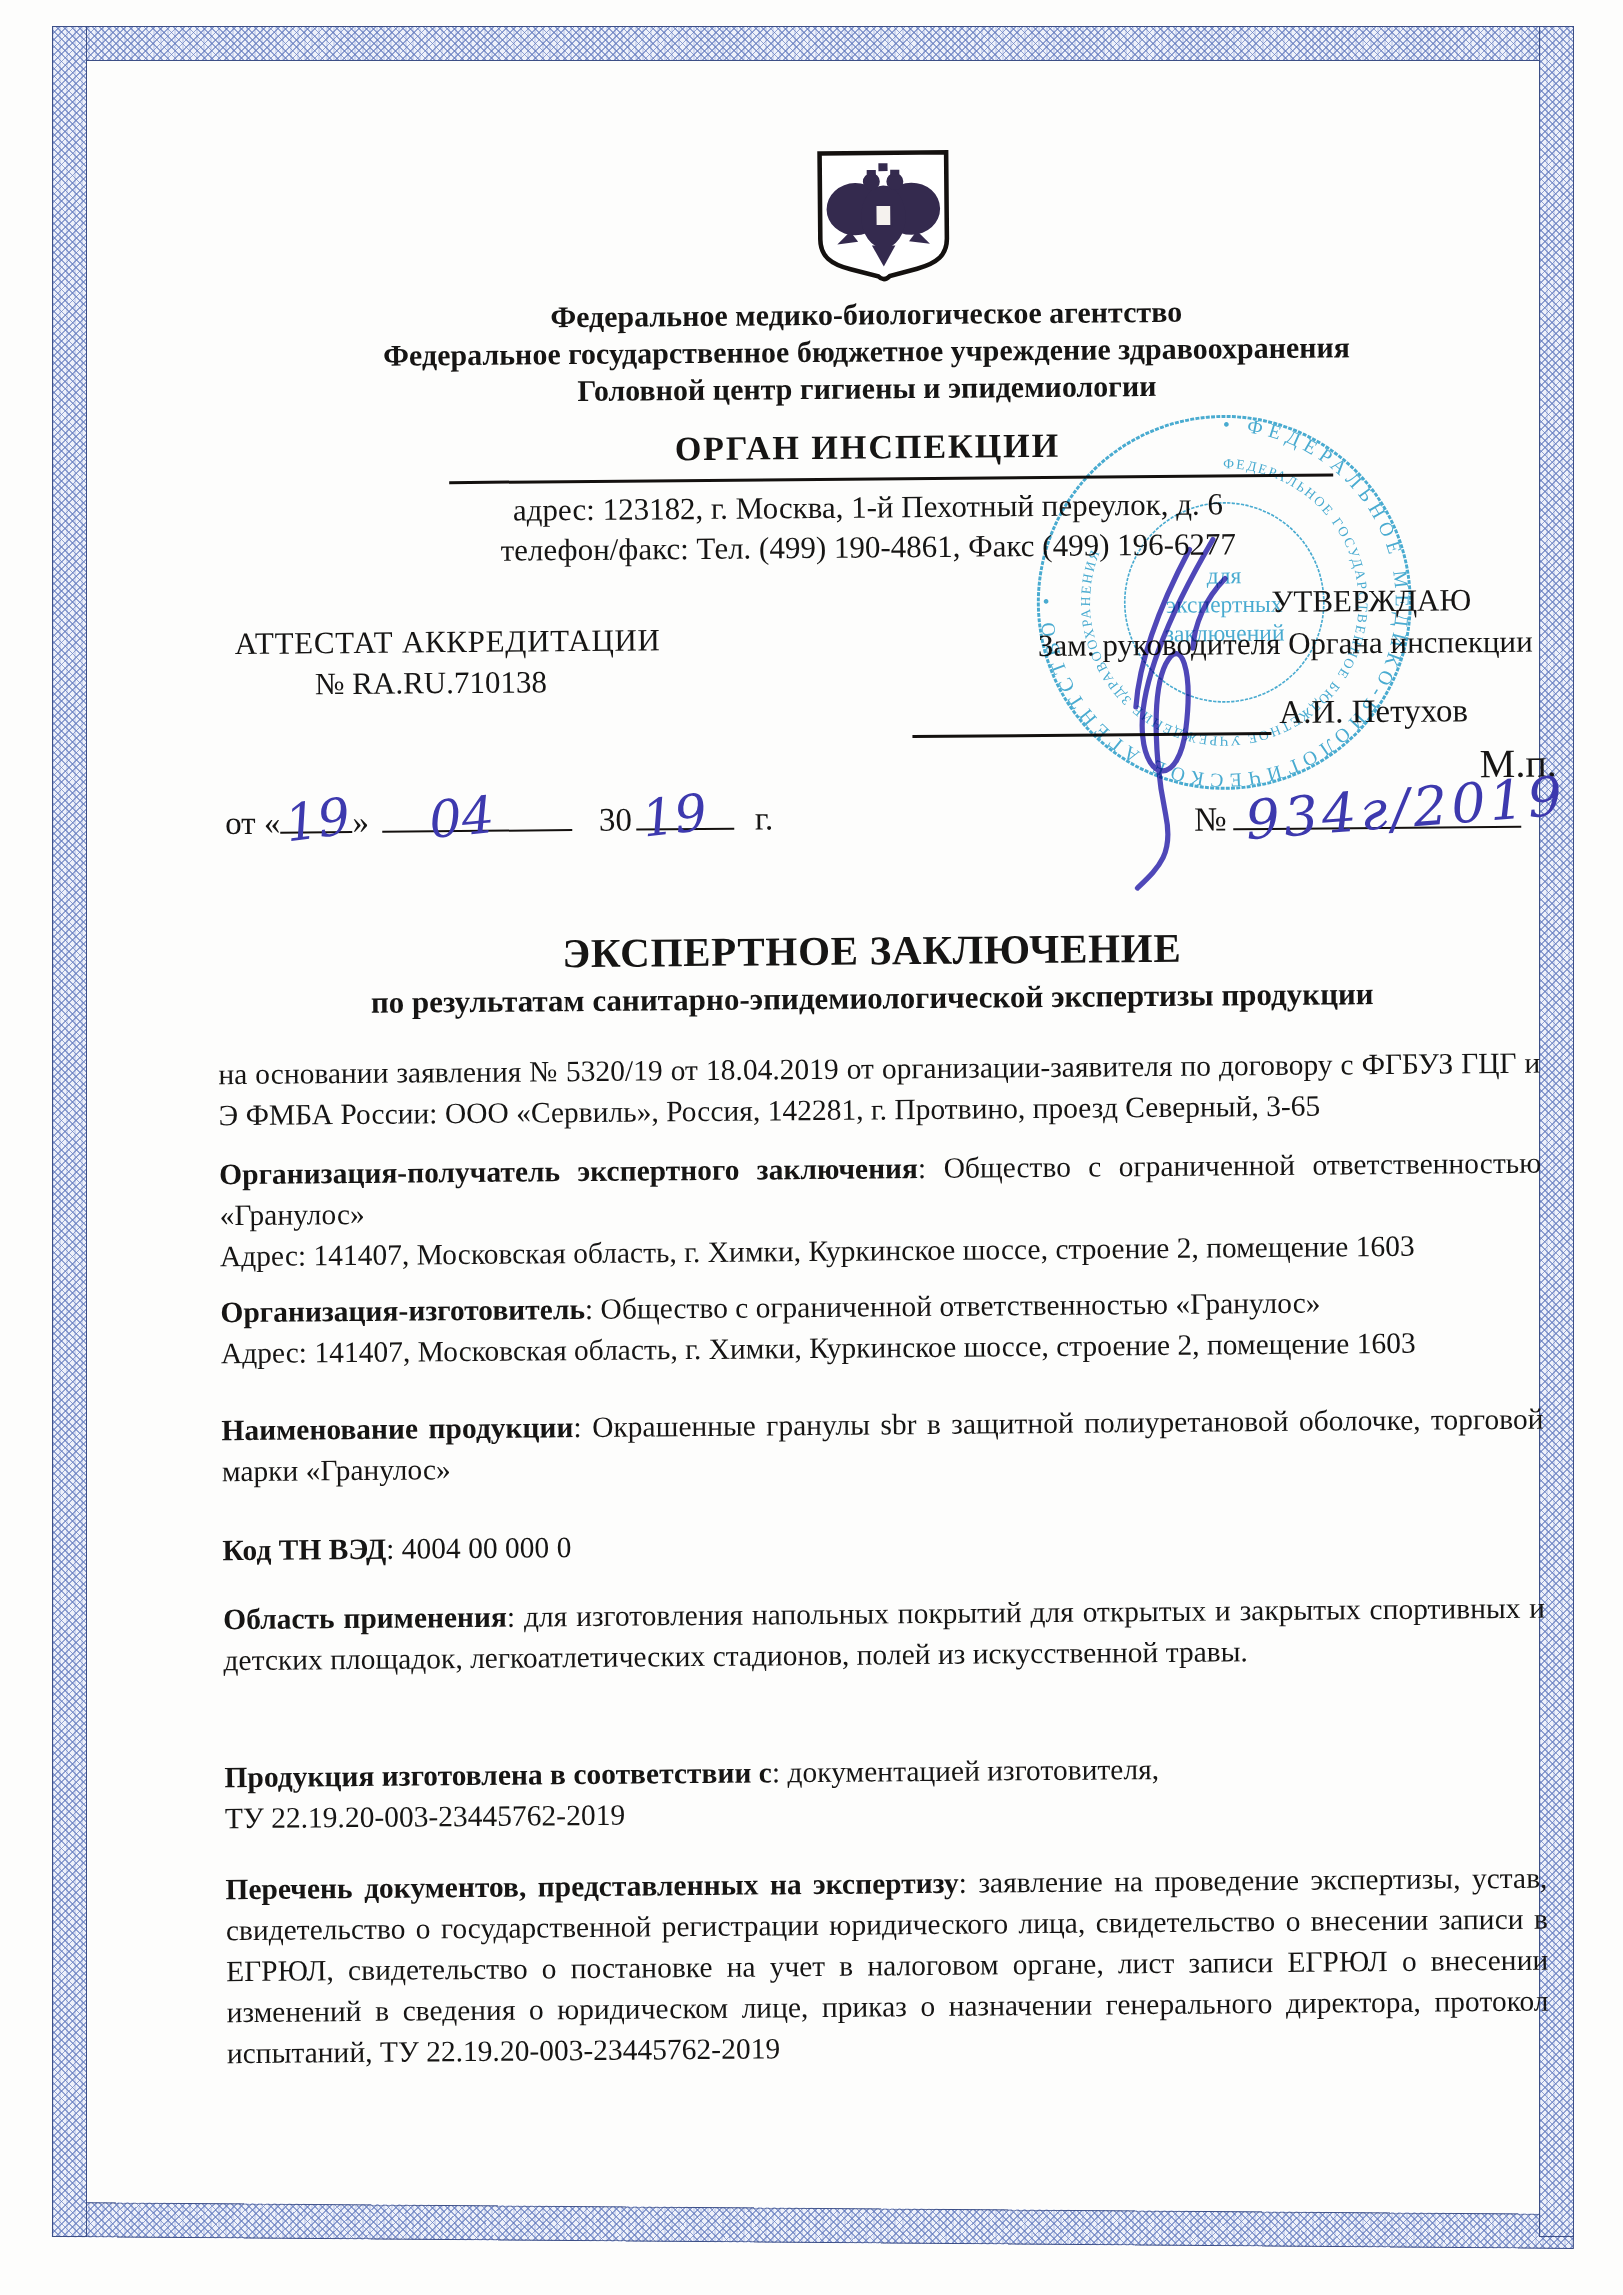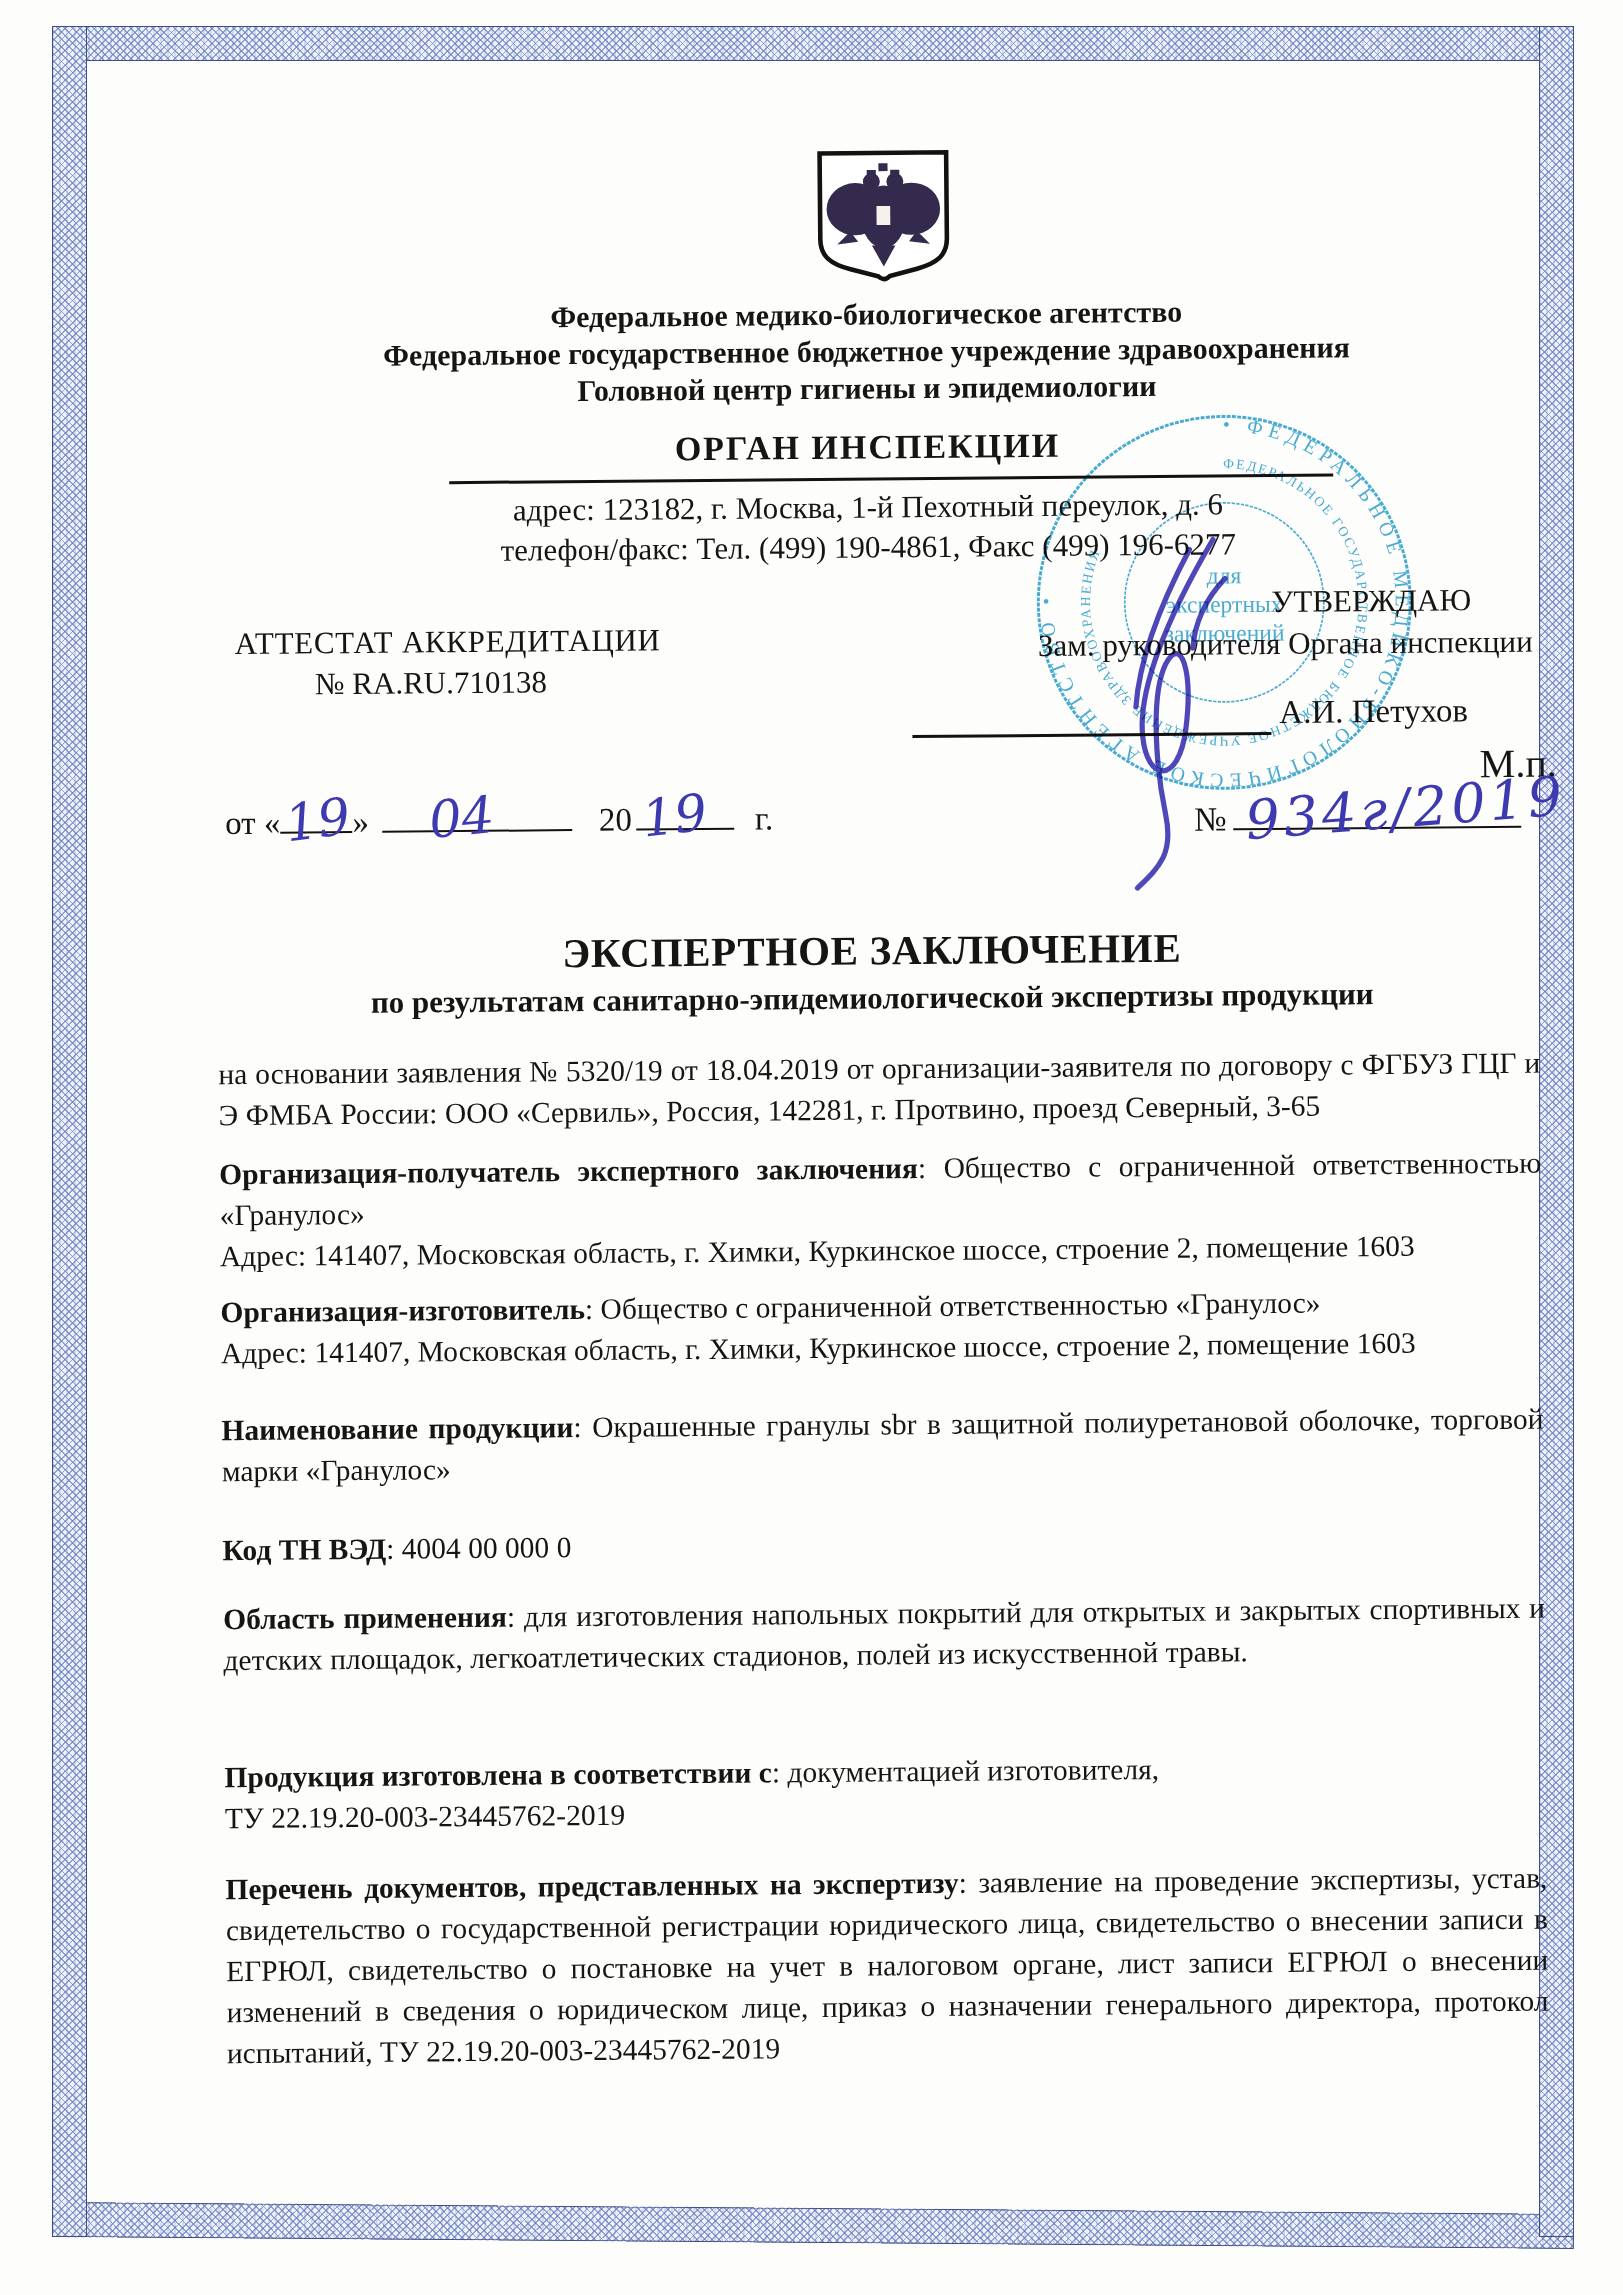--- a/index.html
+++ b/index.html
@@ -147,21 +147,21 @@
     <g fill="none" stroke="#4038b2" stroke-width="8" stroke-linecap="round" opacity="0.92">
       <path d="M482 70 C 410 190 365 300 372 370 C 378 440 426 445 438 360 C 450 270 432 215 408 260 C 384 308 392 420 406 490 C 418 550 396 570 362 602"></path>
       <path d="M446 85 C 400 170 368 250 362 325"></path>
       <path d="M500 130 C 470 160 452 200 450 236"></path>
     </g>
   </svg>
 
   <div class="abs date-row">
     <span>от «</span><span class="blank" style="width:72px;"><span class="hw hw-day">19</span></span><span>»</span>
     <span class="blank" style="width:190px;margin-left:5.2px;"><span class="hw hw-month">04</span></span>
-    <span style="margin-left:18.3px;">20</span><span class="blank" style="width:98px;margin-left:3.9px;"><span class="hw hw-year">19</span></span>
+    <span style="margin-left:18.3px;">30</span><span class="blank" style="width:98px;margin-left:3.9px;"><span class="hw hw-year">19</span></span>
     <span style="margin-left:13px;">г.</span>
   </div>
 
   <div class="abs num-row">
     <span>№</span><span class="blank" style="width:288px;margin-left:6.5px;"><span class="hw hw-number">934г/2019</span></span>
   </div>
 
   <div class="abs doc-title center">ЭКСПЕРТНОЕ ЗАКЛЮЧЕНИЕ</div>
   <div class="abs doc-subtitle center">по результатам санитарно-эпидемиологической экспертизы продукции</div>
 

